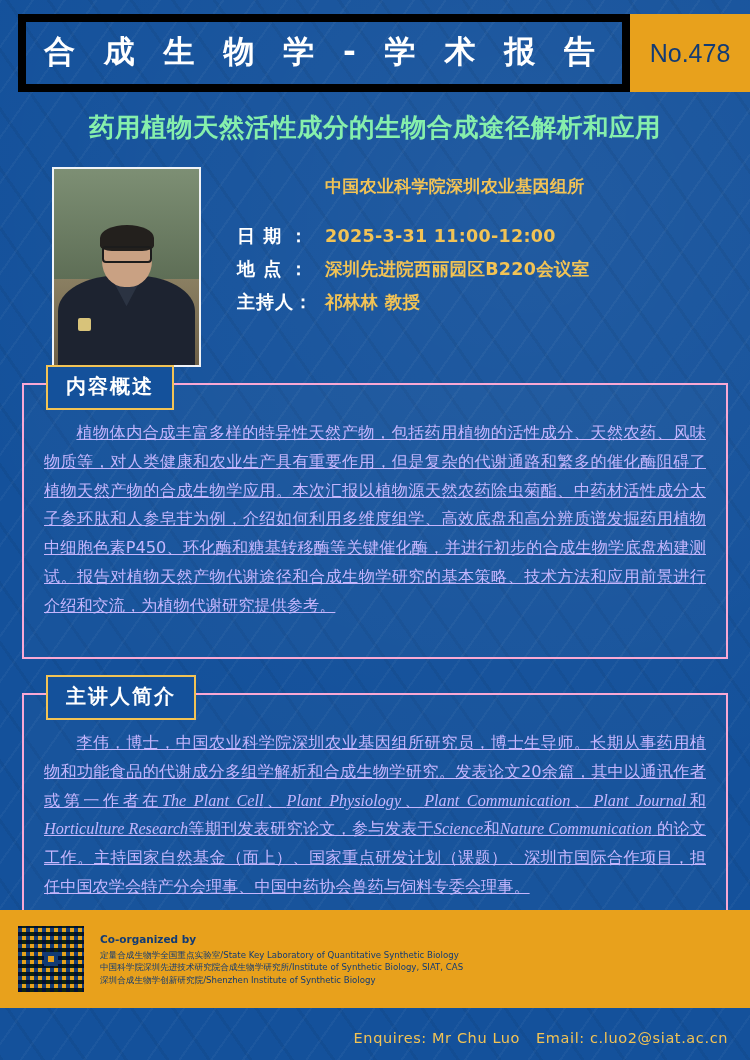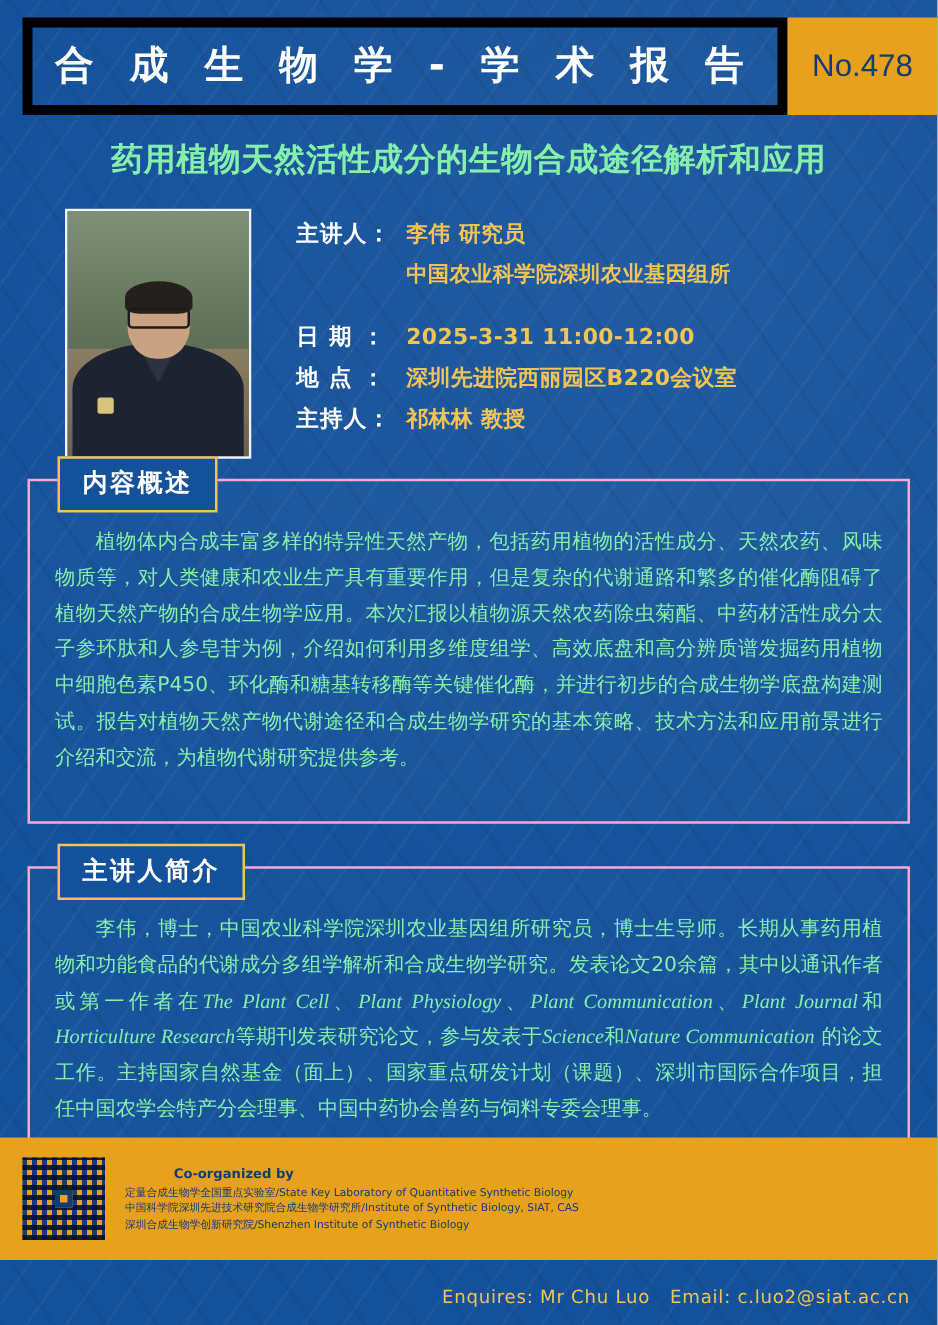--- a/index.html
+++ b/index.html
@@ -199,26 +199,27 @@
     border: 2px solid #f2c355;
     padding: 6px 18px 8px 18px;
     font-family: "DejaVu Sans", sans-serif;
     font-size: 20px;
     font-weight: bold;
     color: #ffffff;
     letter-spacing: 2px;
   }
   .panel p {
     margin: 0;
-    color: #86efac;
+    color: #c4b5fd;
     font-family: "DejaVu Sans", sans-serif;
     font-size: 16.2px;
     line-height: 1.78;
     text-align: justify;
     text-indent: 2em;
+    text-decoration: underline;
   }
   .panel p .en {
     font-family: "Liberation Serif", serif;
     font-style: italic;
   }
   .panel-abstract { min-height: 220px; }
   .panel-bio { min-height: 190px; margin-top: 34px; }
 
   
   .footer {
@@ -255,21 +256,20 @@
   .co-org {
     margin-left: 16px;
     color: #123b74;
     line-height: 1.42;
   }
   .co-org .co-title {
     font-family: "DejaVu Sans", sans-serif;
     font-weight: bold;
     font-size: 10.5px;
     margin-bottom: 2px;
-    margin-left: 39px;
   }
   .co-org .co-line {
     font-family: "DejaVu Sans", sans-serif;
     font-size: 8.6px;
     white-space: nowrap;
   }
   .badges {
     margin-left: auto;
     margin-right: 22px;
     display: flex;
@@ -324,24 +324,20 @@
         <div class="bg-bottom"></div>
         <div class="jacket"></div>
         <div class="collar"></div>
         <div class="head"></div>
         <div class="hair"></div>
         <div class="glasses"></div>
         <div class="logo-dot"></div>
       </div>
 
       <div class="speaker-info">
-        <div class="info-row">
-          <div class="info-label">主讲人：</div>
-          <div class="info-value">李伟  研究员</div>
-        </div>
         <div class="info-sub-row">
           <div class="spacer"></div>
           <div class="info-value sub">中国农业科学院深圳农业基因组所</div>
         </div>
         <div class="info-row">
           <div class="info-label">日 期 ：</div>
           <div class="info-value">2025-3-31   11:00-12:00</div>
         </div>
         <div class="info-row">
           <div class="info-label">地 点 ：</div>

